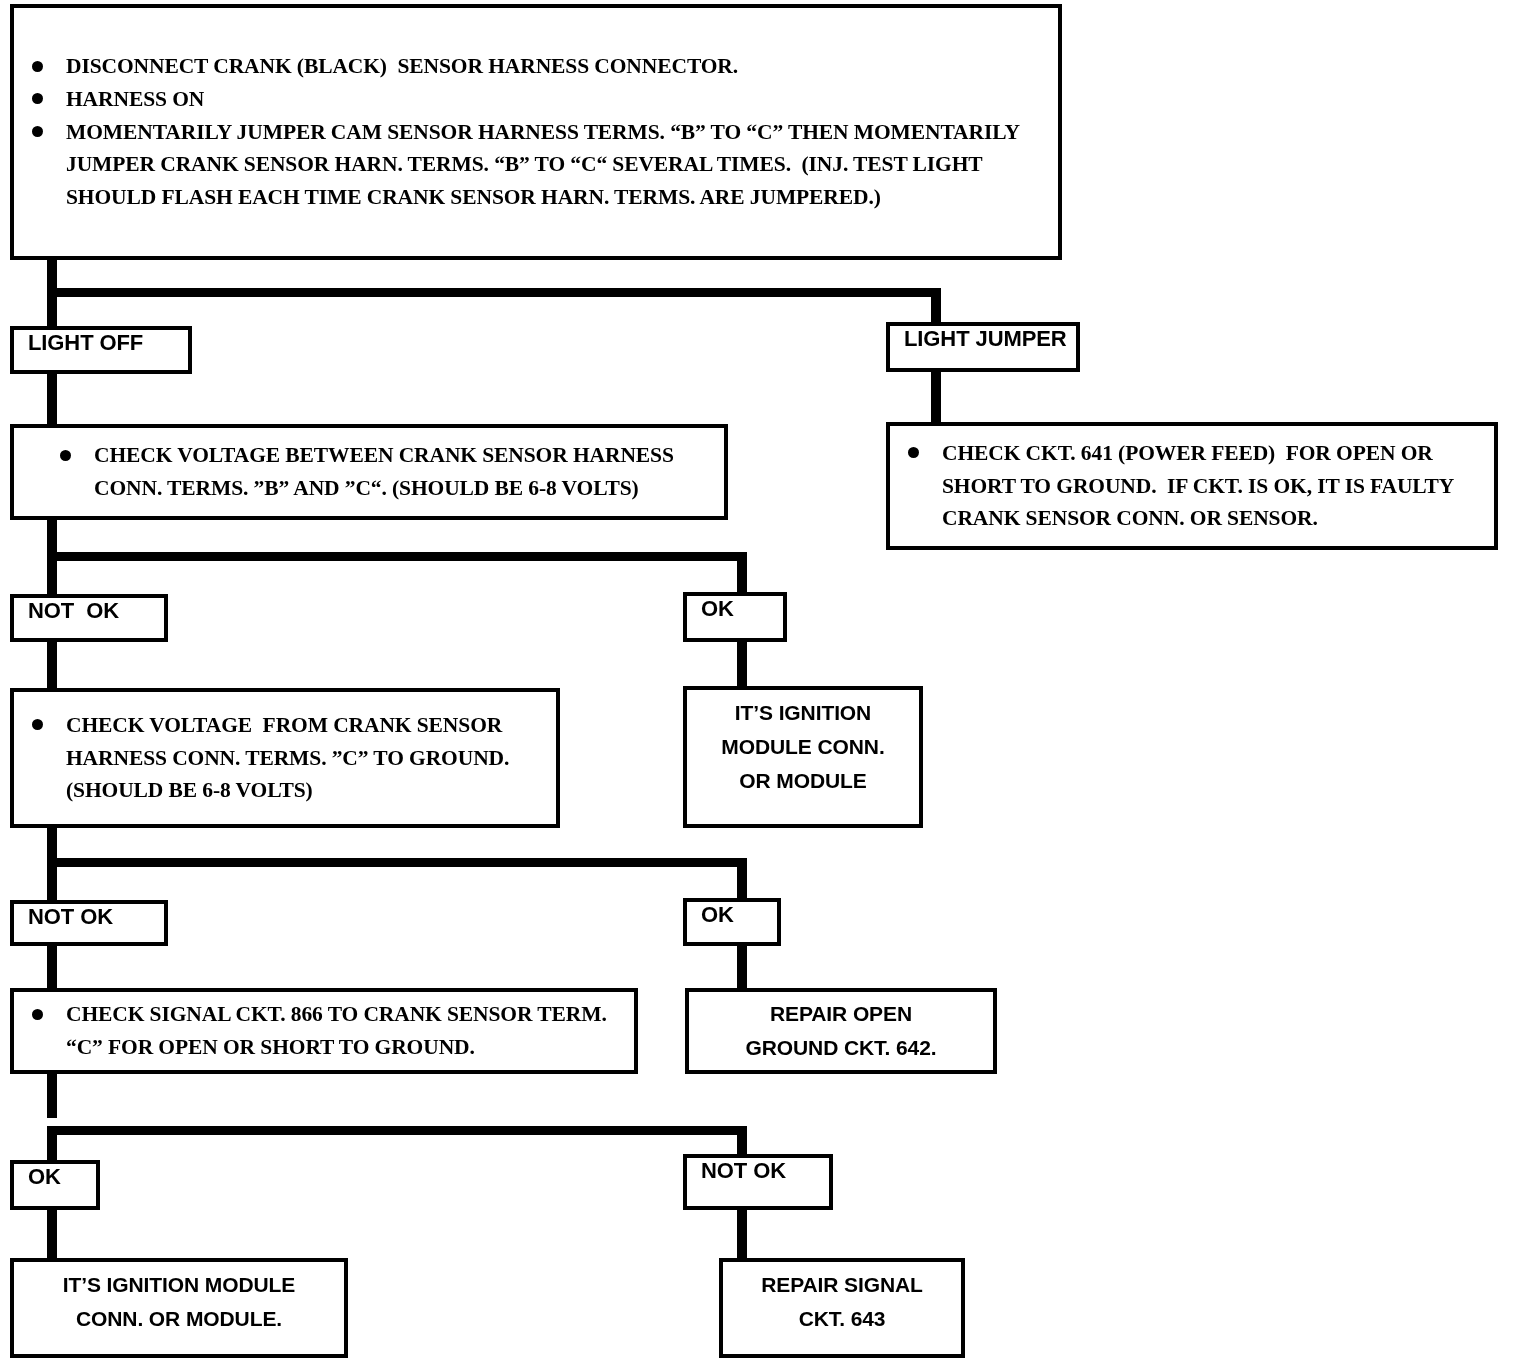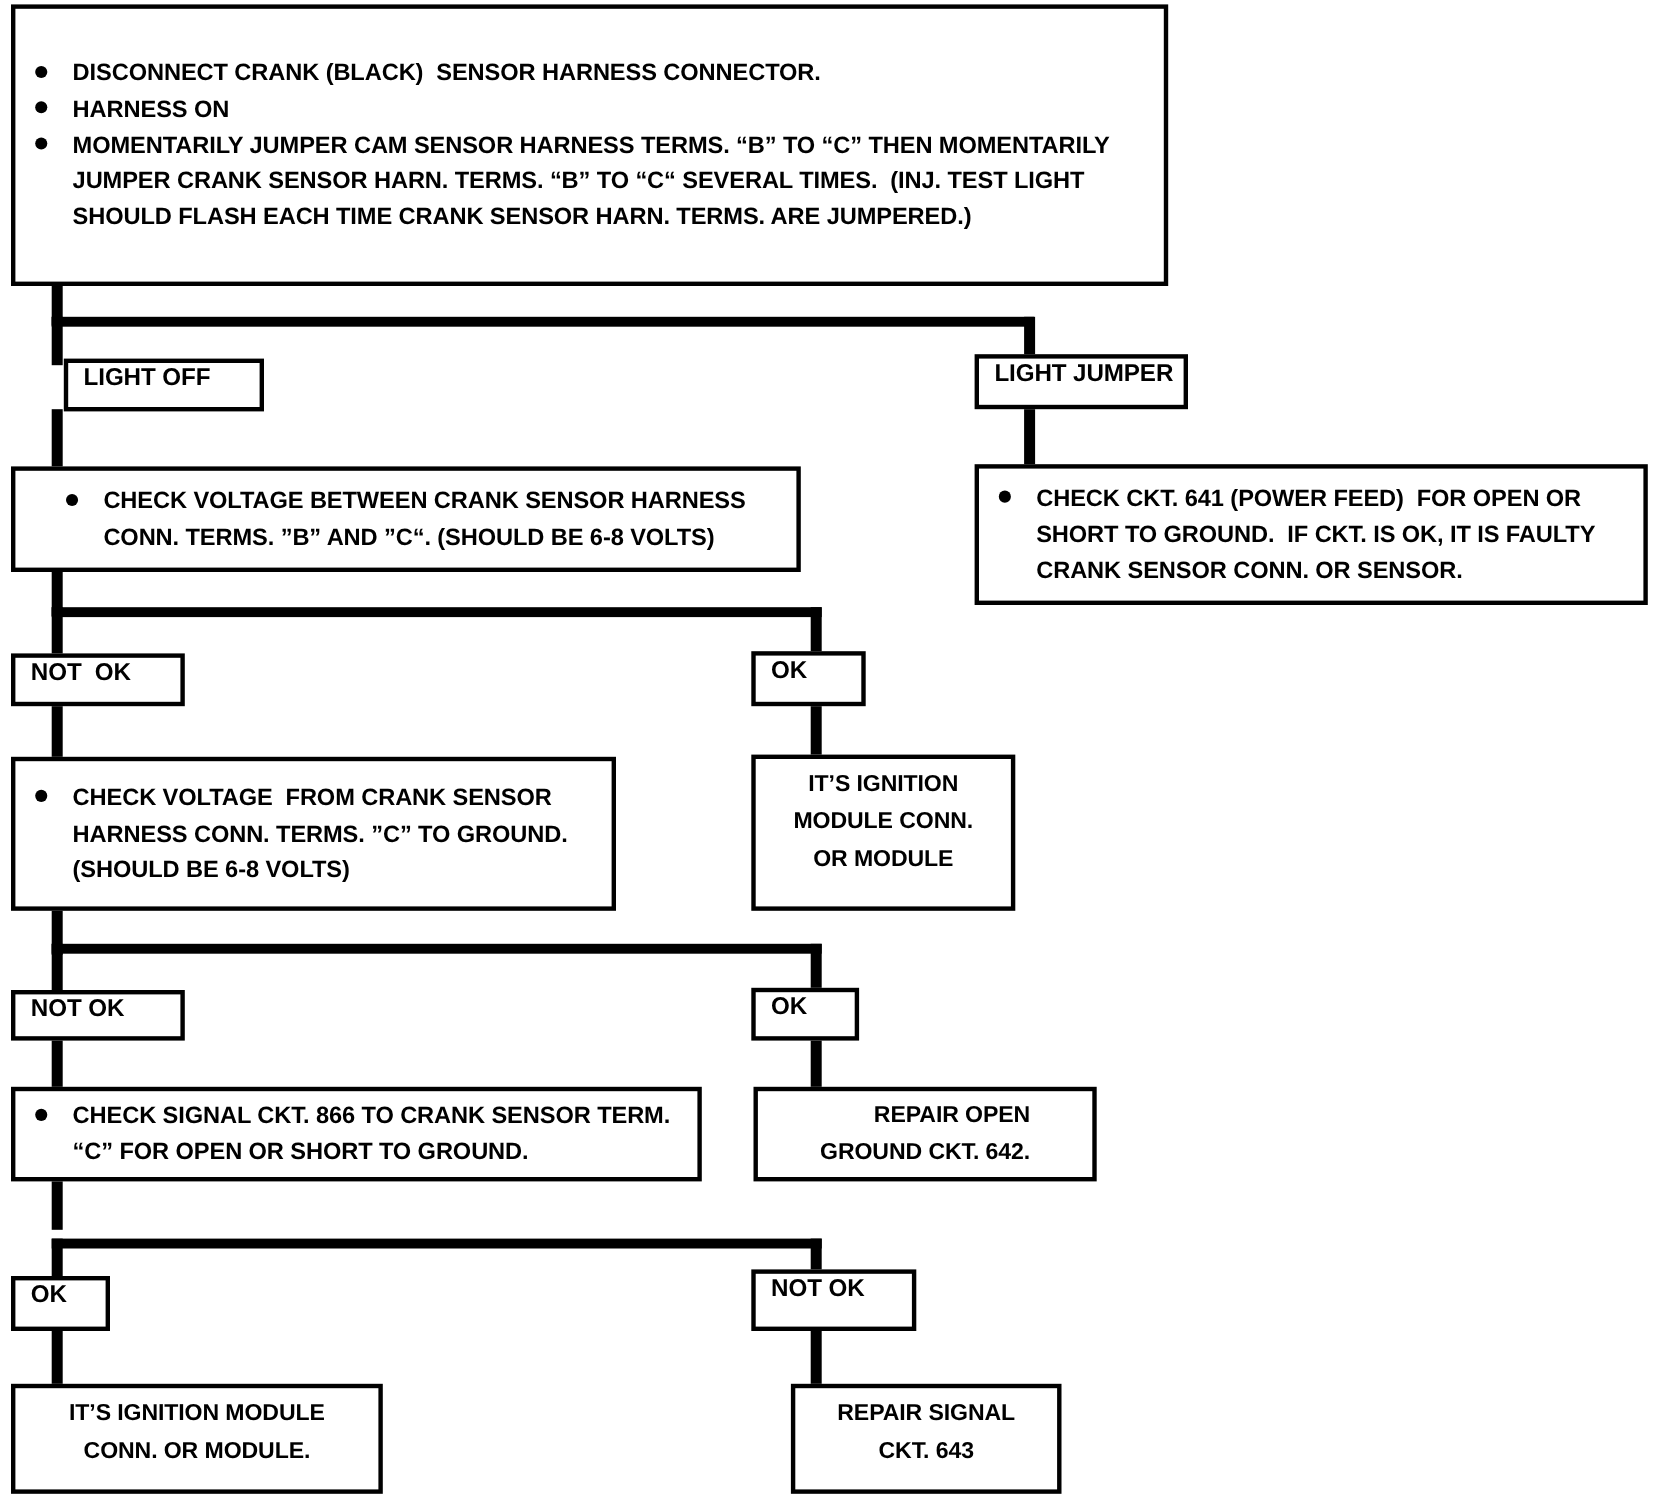--- a/index.html
+++ b/index.html
@@ -27,20 +27,21 @@
     height: 100%;
     display: flex;
     flex-direction: column;
     justify-content: center;
     box-sizing: border-box;
   }
   .line-row {
     display: flex;
     align-items: flex-start;
     line-height: 1.52;
+    font-family: Liberation Serif, serif;
   }
   .bullet {
     flex: 0 0 auto;
     width: 34px;
     text-align: left;
     font-size: 21px;
     line-height: 1.52;
     color: #000;
   }
   .bullet-dot {
@@ -150,21 +151,21 @@
         <span class="bullet"><span class="bullet-dot"></span></span>
         <span class="txt">HARNESS ON</span>
       </div>
       <div class="line-row">
         <span class="bullet"><span class="bullet-dot"></span></span>
         <span class="txt">MOMENTARILY JUMPER CAM SENSOR HARNESS TERMS. “B” TO “C” THEN MOMENTARILY JUMPER CRANK SENSOR HARN. TERMS. “B” TO “C“ SEVERAL TIMES.  (INJ. TEST LIGHT SHOULD FLASH EACH TIME CRANK SENSOR HARN. TERMS. ARE JUMPERED.)</span>
       </div>
     </div>
   </div>
 
-  <div class="box labelbox" style="left:10px; top:326px; width:182px; height:48px;margin-left:48px;">
+  <div class="box labelbox" style="left:10px; top:326px; width:182px; height:48px;">
     <div class="box-inner">
       <span class="txt">LIGHT OFF</span>
     </div>
   </div>
 
   <div class="box labelbox" style="left:886px; top:322px; width:194px; height:50px;">
     <div class="box-inner">
       <span class="txt">LIGHT JUMPER</span>
     </div>
   </div>
@@ -232,21 +233,21 @@
     <div class="box-inner">
       <div class="line-row">
         <span class="bullet"><span class="bullet-dot"></span></span>
         <span class="txt">CHECK SIGNAL CKT. 866 TO CRANK SENSOR TERM. “C” FOR OPEN OR SHORT TO GROUND.</span>
       </div>
     </div>
   </div>
 
   <div class="box centerbox" style="left:685px; top:988px; width:312px; height:86px;">
     <div class="box-inner">
-      <span class="txt" style="white-space:pre-line;text-align:right;">REPAIR OPEN
+      <span class="txt" style="white-space:pre-line;">REPAIR OPEN
 GROUND CKT. 642.</span>
     </div>
   </div>
 
   <div class="box labelbox" style="left:10px; top:1160px; width:90px; height:50px;">
     <div class="box-inner">
       <span class="txt">OK</span>
     </div>
   </div>
 

